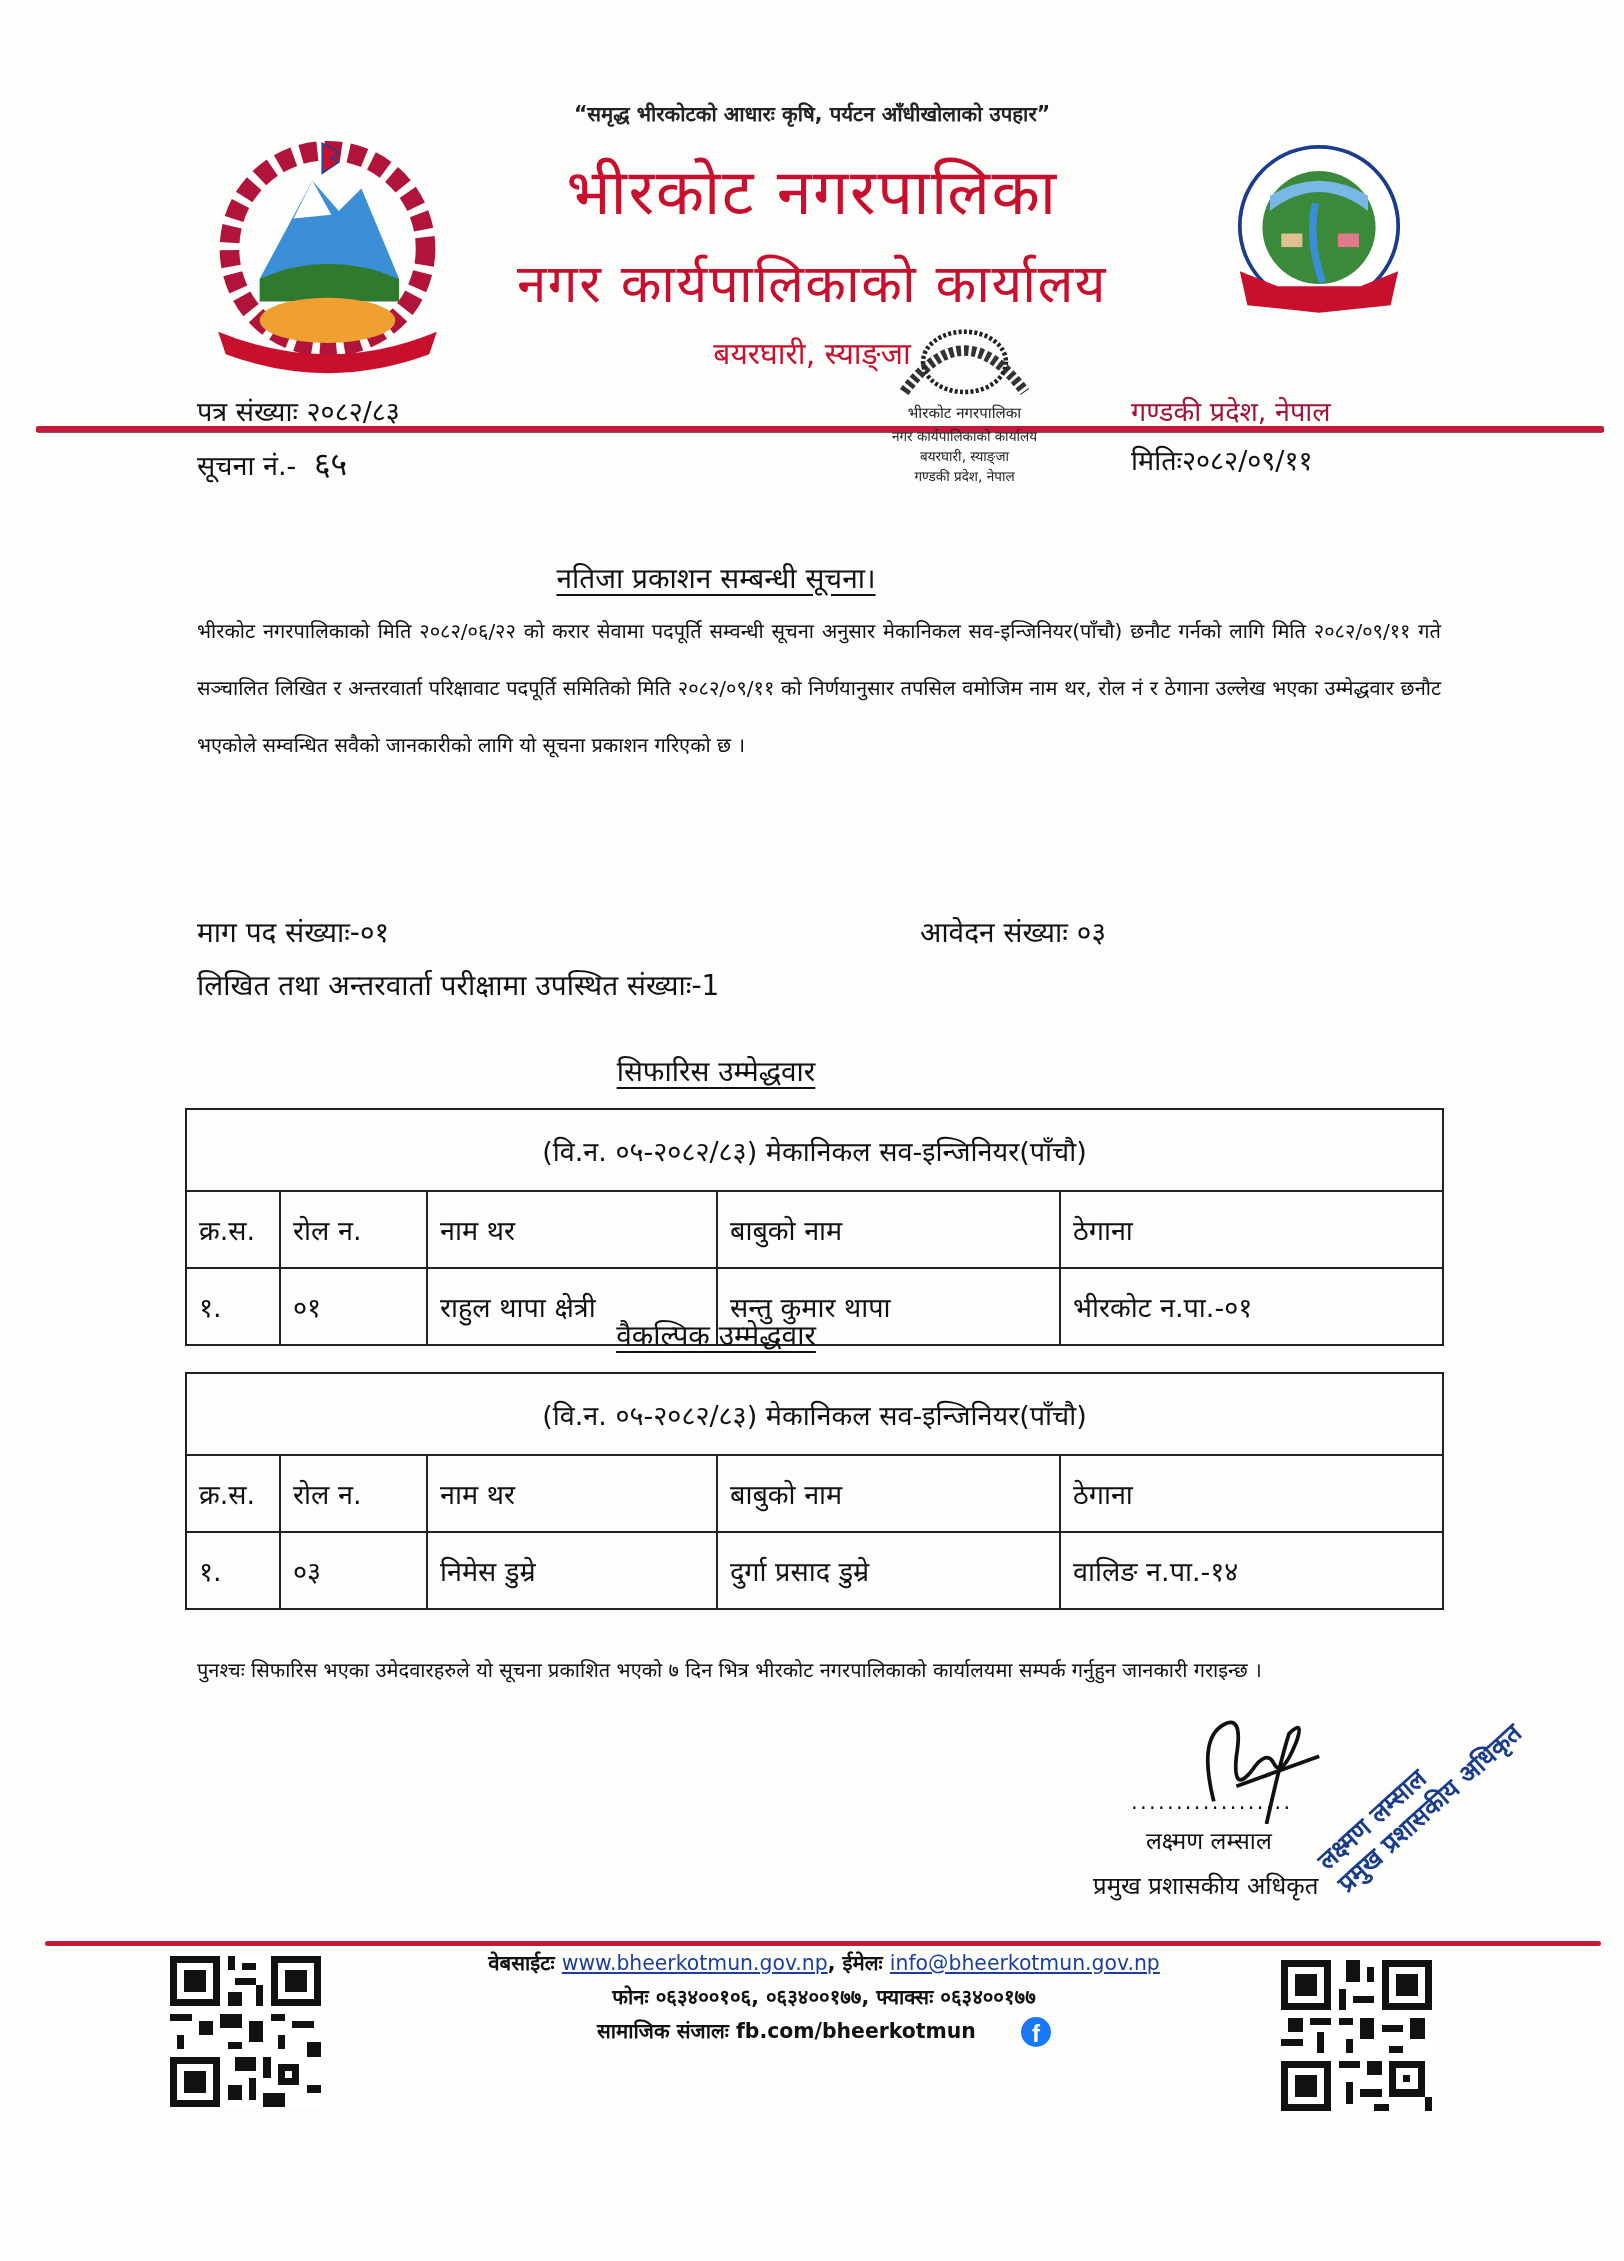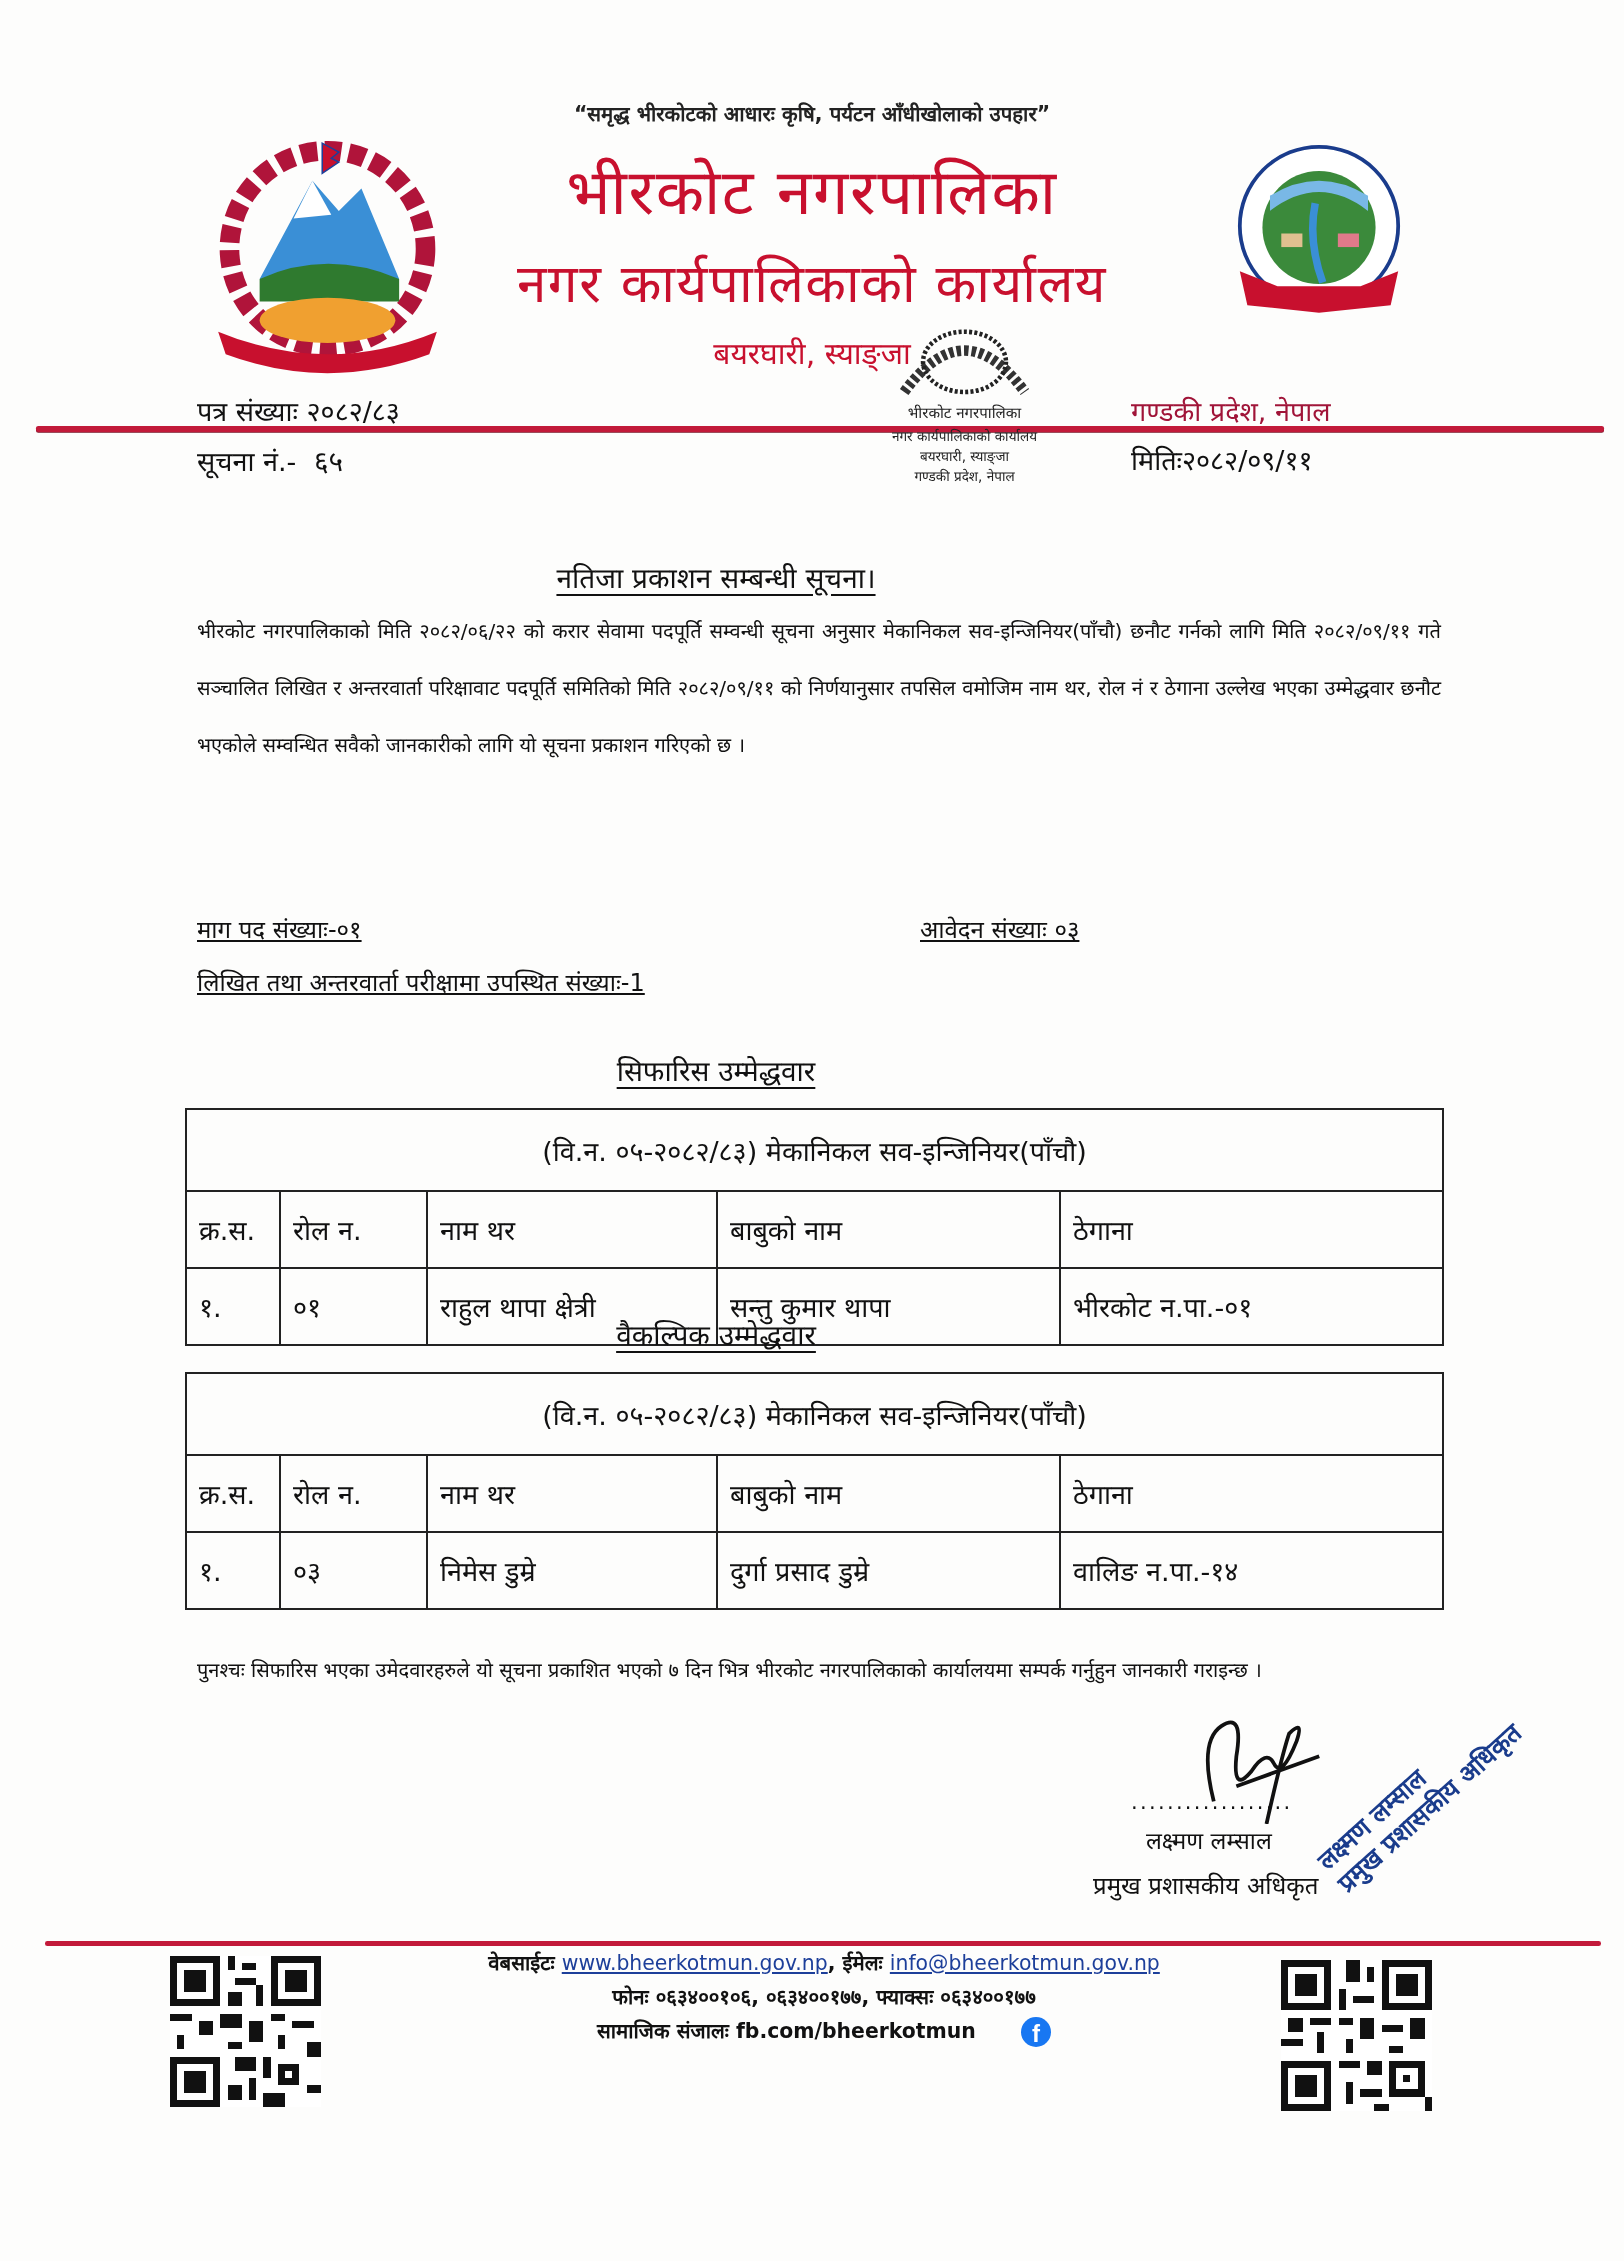--- a/index.html
+++ b/index.html
@@ -12,21 +12,21 @@
   .title1 { left: 0; width: 1624px; top: 147px; text-align: center; font-size: 63px; color: #c8102e; letter-spacing: 1.5px; }
   .title2 { left: 0; width: 1624px; top: 245px; text-align: center; font-size: 53px; color: #c8102e; letter-spacing: 1.5px; }
   .title3 { left: 0; width: 1624px; top: 332px; text-align: center; font-size: 30px; color: #c8102e; }
   .meta-left { left: 197px; font-size: 27px; color: #111; }
   .meta-right { left: 1131px; font-size: 27px; }
   .red-line { left: 36px; width: 1568px; height: 6px; background: #c21a3a; border-radius: 2.3px; box-shadow: 0 0.8px 0 #7a1025; }
   .red-line2 { left: 45px; width: 1556px; height: 5.3px; background: #c21a3a; border-radius: 2.3px; }
   .heading { left: 0; width: 1432px; text-align: center; font-size: 28px; }
   .heading span { text-decoration: underline; text-underline-offset: 6px; }
   .para { left: 197px; width: 1244px; font-size: 20px; line-height: 57px; text-align: justify; }
-  .line { font-size: 24px; text-decoration: underline; }
+  .line { font-size: 28px; }
   table.cand { position: absolute; left: 185px; width: 1259px; border-collapse: collapse; font-size: 27px; }
   table.cand td, table.cand th { border: 2.3px solid #222; padding: 15px 12px; text-align: left; font-weight: normal; height: 45px; }
   table.cand .cap { text-align: center; height: 50px; }
   .footer-text { left: 0; width: 1624px; text-align: center; font-size: 20.4px; font-weight: bold; padding-left: 12px; }
   .footer-text a { color: #1d3f9a; font-weight: normal; text-decoration: underline; }
   .sig-name { left: 1146px; top: 1824px; font-size: 23.4px; }
   .sig-title { left: 1093px; top: 1868px; font-size: 24px; }
   .dots { left: 1131px; top: 1790px; font-size: 21px; letter-spacing: 2.3px; }
   .stamp-rot { left: 1236px; top: 1794px; transform: rotate(-42deg); transform-origin: left top; color: #1a3c8c; font-size: 25px; line-height: 30px; font-weight: bold; }
   .qr { width: 151px; height: 151px; background: #fff; }
@@ -62,21 +62,21 @@
     <rect x="85" y="120" width="28" height="18" fill="#e0c090"></rect>
     <path d="M30 170 L80 190 L190 190 L240 170 L230 215 L135 225 L40 215 Z" fill="#c8102e"></path>
   </svg>
 </div>
 
 <div class="abs meta-left" style="top:392px;">पत्र संख्याः २०८२/८३</div>
 <div class="abs meta-right" style="top:392px;color:#a01438;">गण्डकी प्रदेश, नेपाल</div>
 <div class="abs red-line" style="top:426px;"></div>
 <div class="abs meta-left" style="top:441px;">
   <span>सूचना नं.-</span>
-  <span style="font-family:Liberation Mono, monospace;font-size:28px;margin-left:9px;margin-top:40px;">६५</span>
+  <span style="font-family:Liberation Mono, monospace;font-size:32px;margin-left:9px;margin-top:40px;">६५</span>
 </div>
 <div class="abs meta-right" style="top:441px;">मितिः२०८२/०९/११</div>
 
 <div class="abs" style="left:874px;top:294px;width:181px;height:196px;">
   <svg width="181" height="196" viewBox="0 0 240 260">
     <path d="M40 130 Q120 20 200 130" stroke="#333" stroke-width="14" fill="none" stroke-dasharray="6 4"></path>
     <ellipse cx="120" cy="90" rx="55" ry="40" fill="none" stroke="#222" stroke-width="6" stroke-dasharray="4 3"></ellipse>
     <text x="120" y="165" font-size="20" text-anchor="middle" fill="#222" font-family="DejaVu Sans, sans-serif">भीरकोट नगरपालिका</text>
     <text x="120" y="195" font-size="18" text-anchor="middle" fill="#222" font-family="DejaVu Sans, sans-serif">नगर कार्यपालिकाको कार्यालय</text>
     <text x="120" y="222" font-size="18" text-anchor="middle" fill="#222" font-family="DejaVu Sans, sans-serif">बयरघारी, स्याङ्जा</text>

